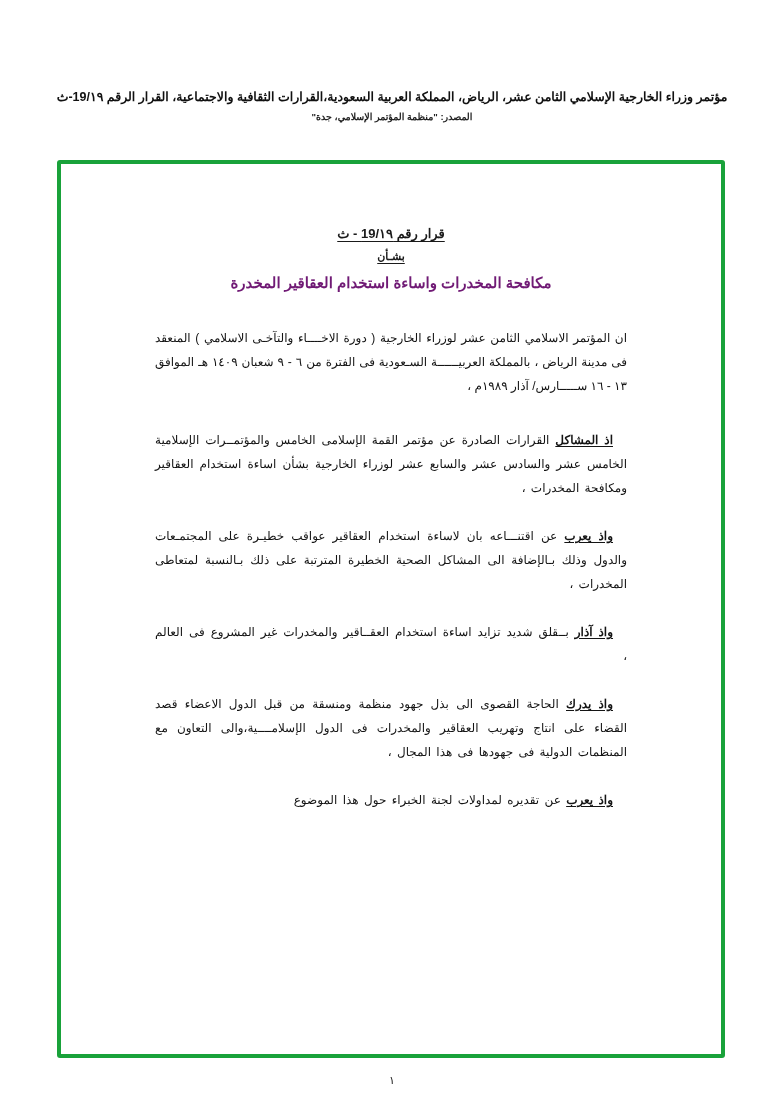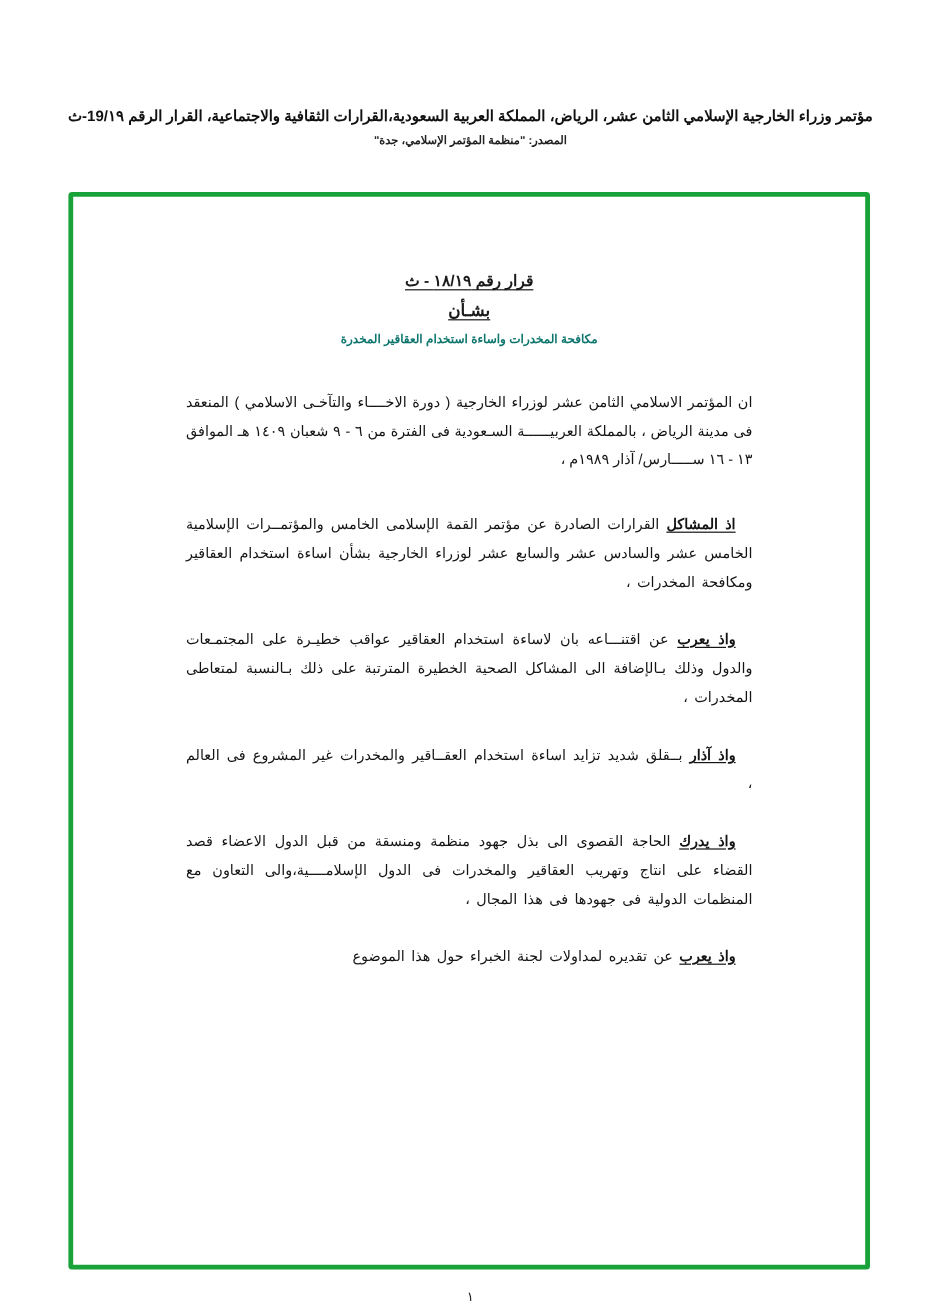--- a/index.html
+++ b/index.html
@@ -73,34 +73,34 @@
   }
   .decision-no {
     font-size: 13px;
     font-weight: bold;
     letter-spacing: 2px;
     color: #1a1a1a;
     text-decoration: underline;
     text-underline-offset: 3px;
   }
   .concerning {
-    font-size: 14px;
+    font-size: 11px;
     font-weight: bold;
     letter-spacing: 1px;
     margin-top: 9px;
     color: #1a1a1a;
     text-decoration: underline;
     text-underline-offset: 3px;
   }
   .subject {
-    font-size: 10px;
+    font-size: 15px;
     font-weight: bold;
     letter-spacing: 2.2px;
     margin-top: 11px;
-    color: #0f766e;
+    color: #701a75;
   }
 
   
   .body-block {
     margin-top: 34px;
     padding-right: 38px;
     padding-left: 38px;
   }
   .para {
     font-size: 12px;
@@ -148,21 +148,21 @@
 
 <div class="doc-header">
   <div class="header-line">مؤتمر وزراء الخارجية الإسلامي الثامن عشر، الرياض، المملكة العربية السعودية،القرارات الثقافية والاجتماعية، القرار الرقم 19/١٩-ث</div>
   <div class="header-source">المصدر:  "منظمة المؤتمر الإسلامي، جدة"</div>
 </div>
 
 <div class="page-frame">
   <div class="page-inner">
 
     <div class="title-block">
-      <div class="decision-no">قرار رقم ١٨/١٩ - ث</div>
+      <div class="decision-no">قرار رقم 19/١٩ - ث</div>
       <div class="concerning">بشـأن</div>
       <div class="subject">مكافحة المخدرات واساءة استخدام العقاقير المخدرة</div>
     </div>
 
     <div class="body-block">
 
       <div class="preamble">ان المؤتمر الاسلامي الثامن عشر لوزراء الخارجية ( دورة الاخــــاء والتآخـى الاسلامي ) المنعقد فى مدينة الرياض ، بالمملكة العربيــــــة السـعودية فى الفترة من ٦ - ٩ شعبان ١٤٠٩ هـ الموافق ١٣ - ١٦ ســـــارس/ آذار ١٩٨٩م ،</div>
 
       <div class="para indent">
         <span class="lead">اذ المشاكل</span>

